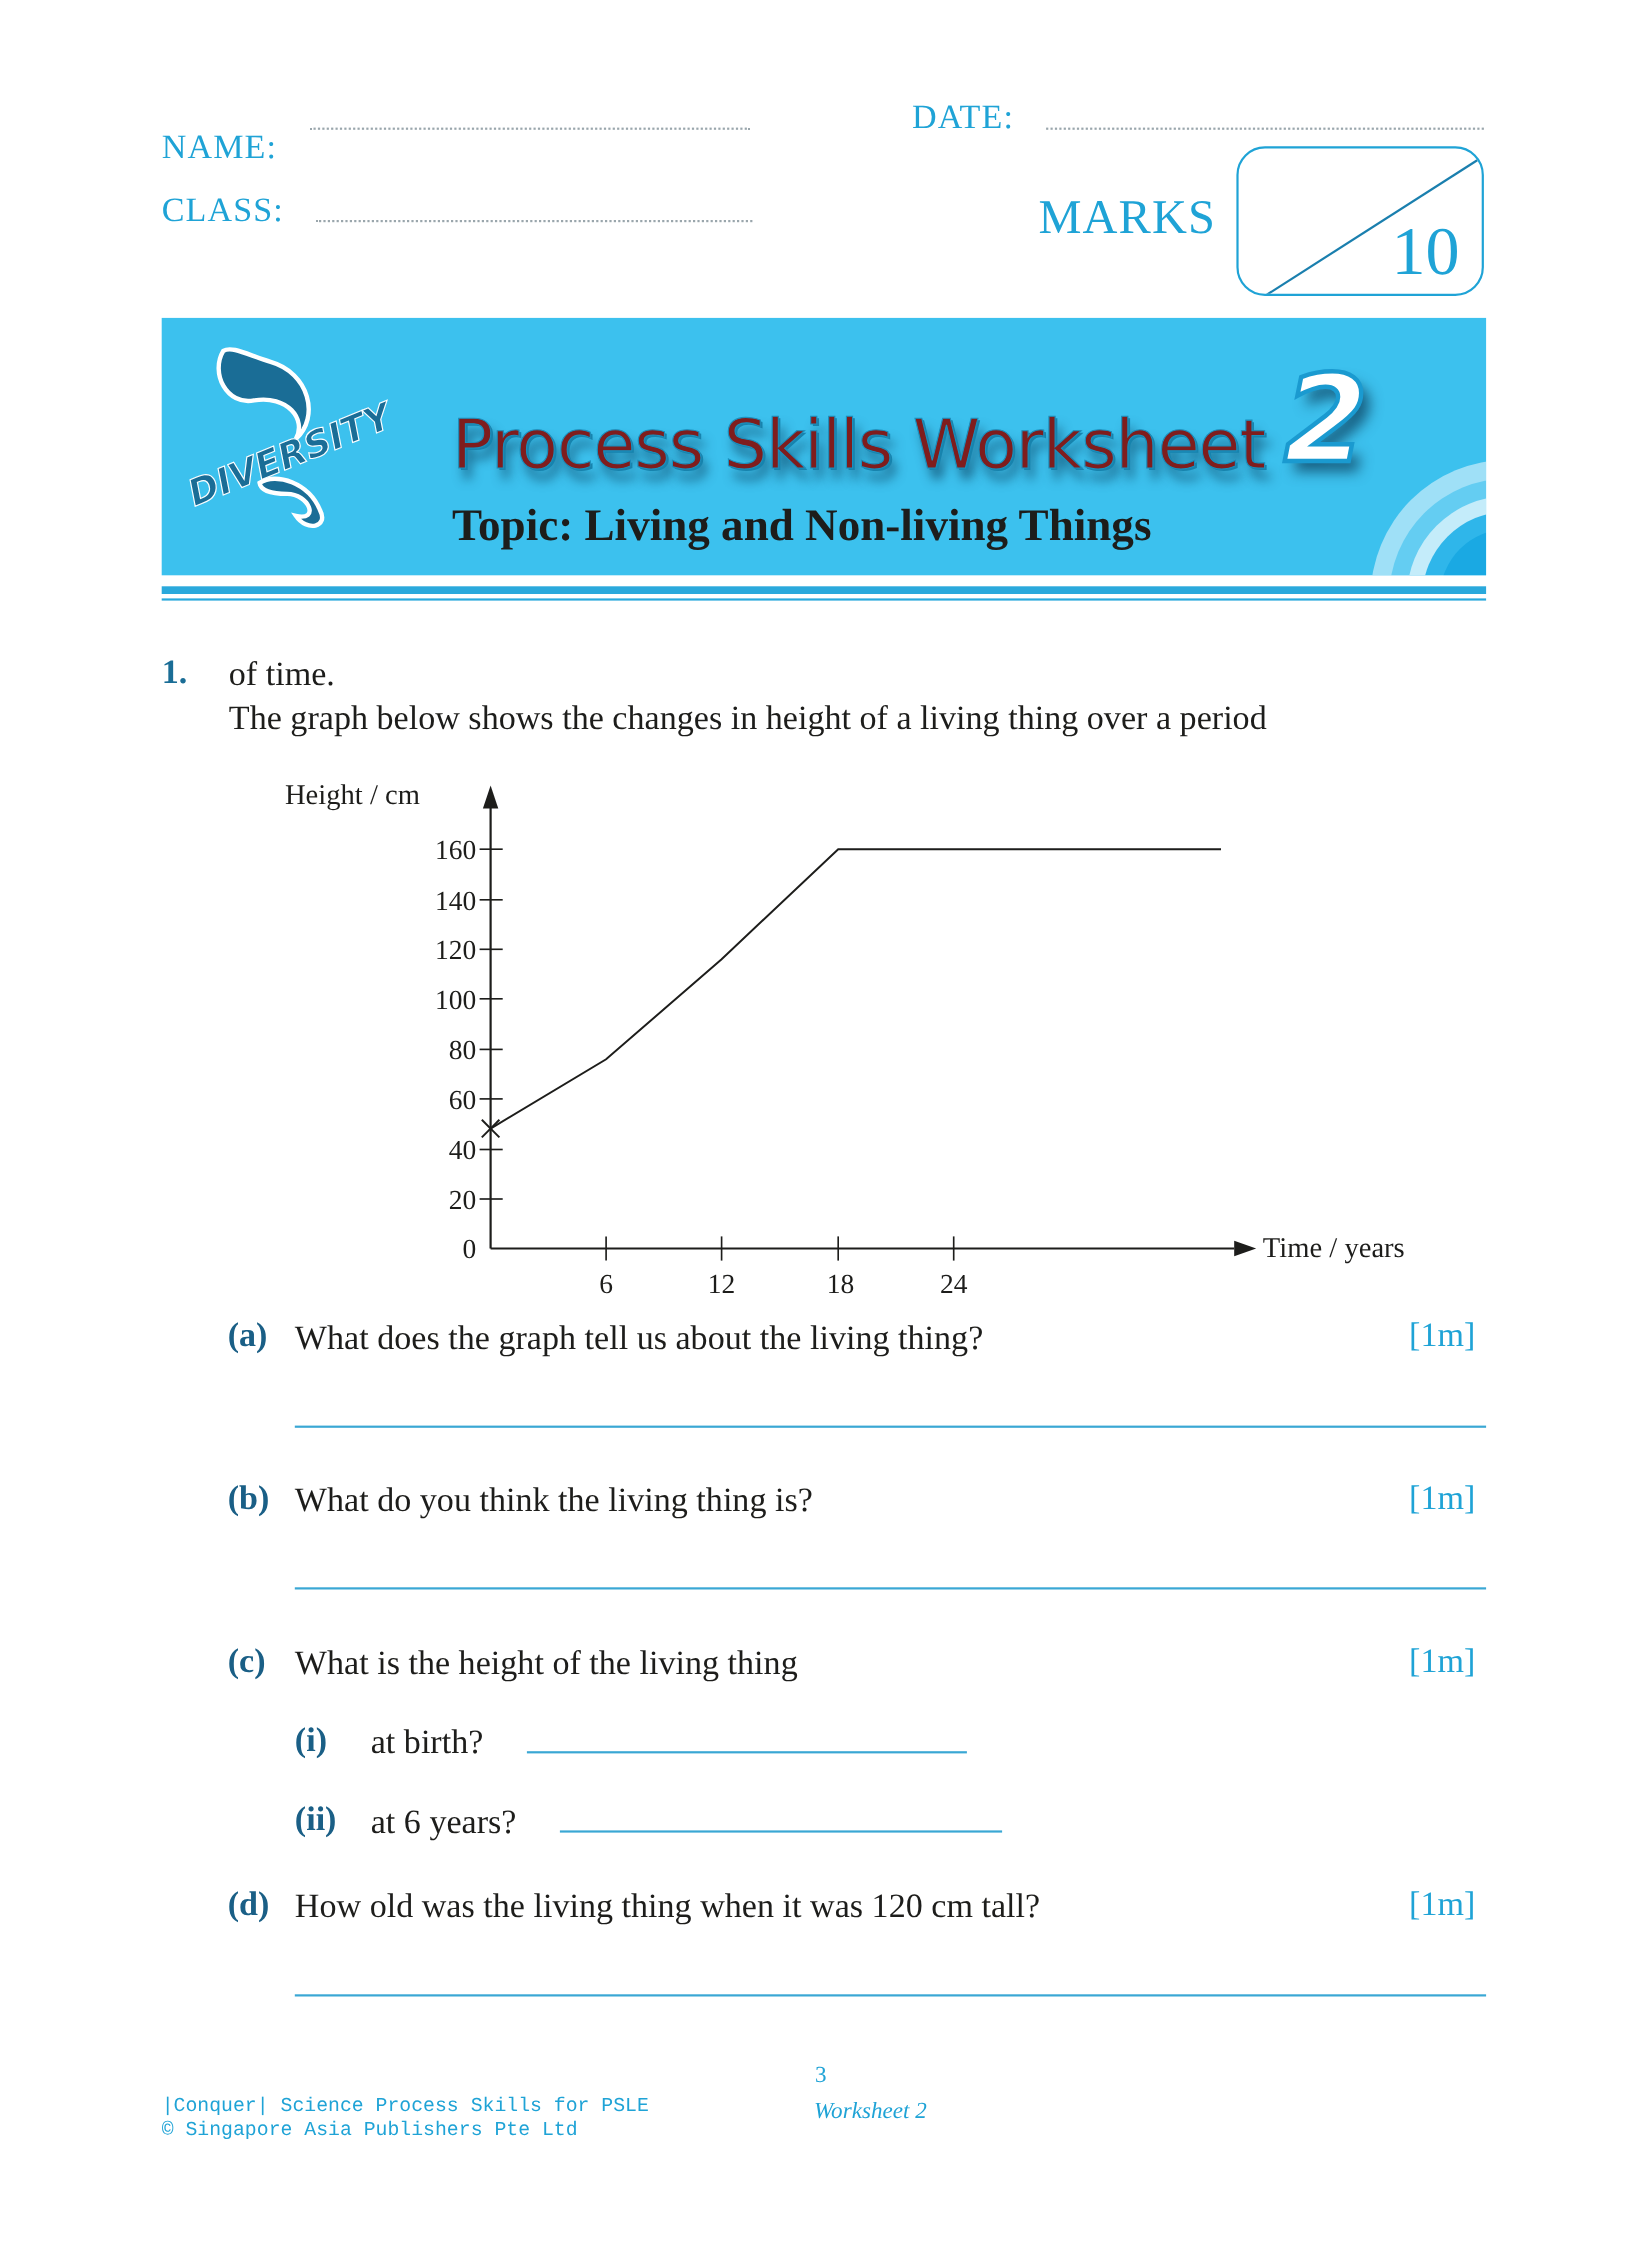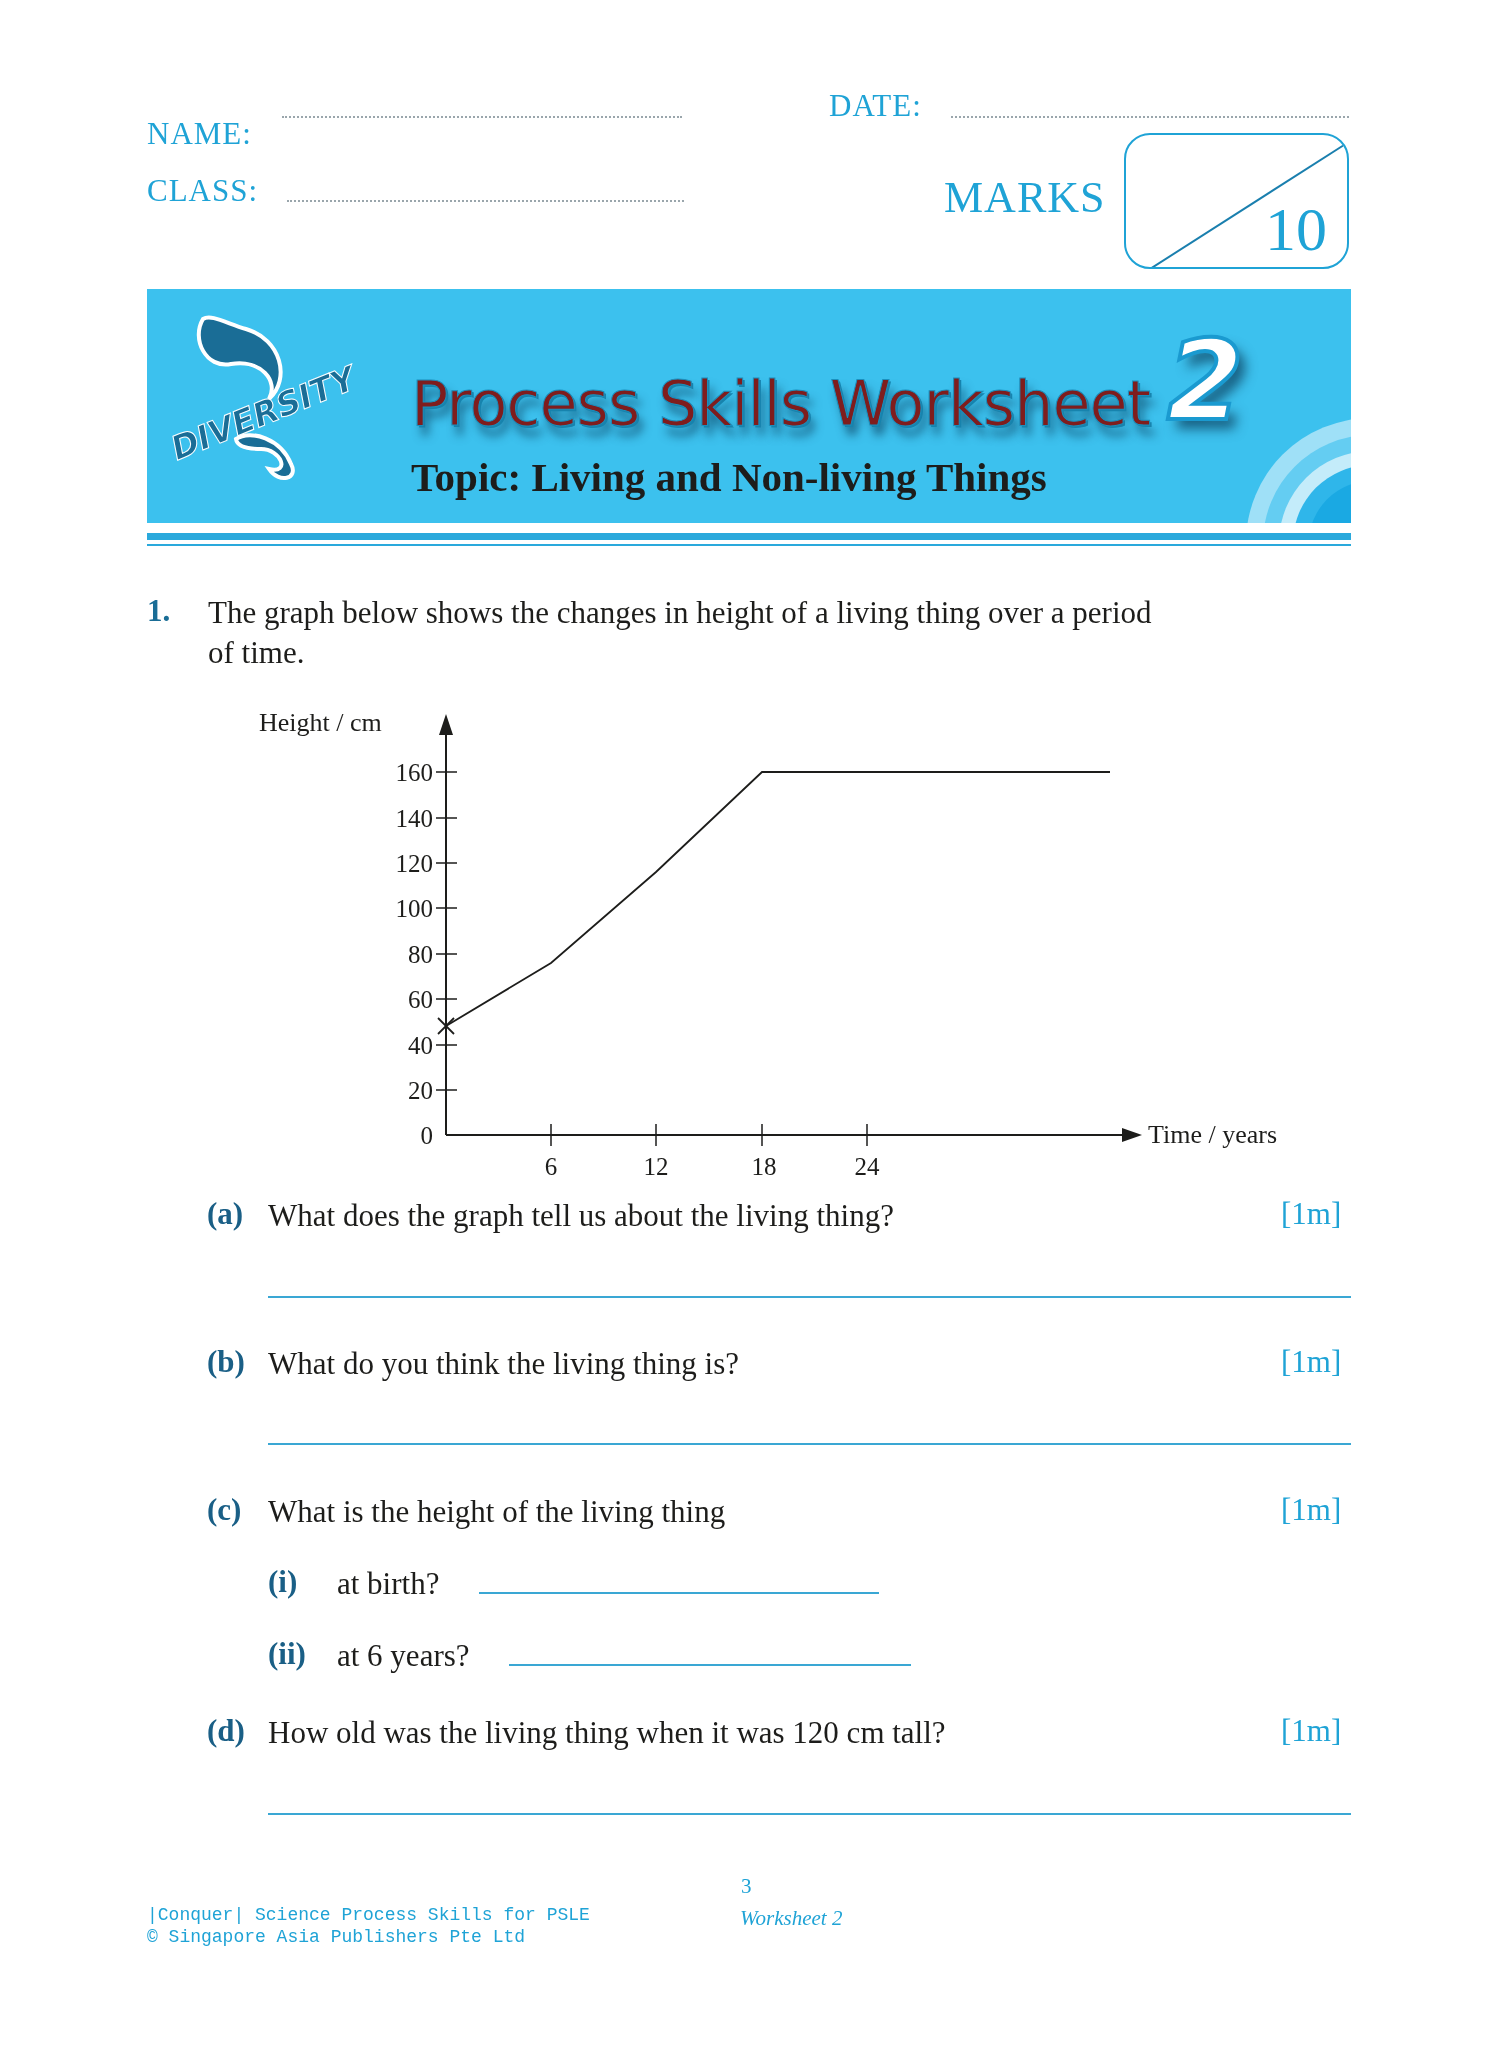--- a/index.html
+++ b/index.html
@@ -85,22 +85,22 @@
     <circle cx="130" cy="130" r="92" fill="#c4ecfa"></circle>
     <circle cx="130" cy="130" r="78" fill="#2fb6ea"></circle>
     <circle cx="130" cy="130" r="62" fill="#1aa9e3"></circle>
   </svg>
 </div>
 <div class="rule-thick"></div>
 <div class="rule-thin"></div>
 
 <div class="abs qnum" style="left:147px; top:593px;">1.</div>
 <div class="abs qtext" style="left:208px; top:593px; width:1150px;">
+  <div>of time.</div>
   <div>The graph below shows the changes in height of a living thing over a period</div>
-  <div>of time.</div>
 </div>
 
 <svg class="abs" style="left:0; top:0;" width="1500" height="1200">
 
   <line x1="446" y1="1135" x2="446" y2="728" stroke="#1d1d1b" stroke-width="2"></line>
   <polygon points="439,735 453,735 446,714" fill="#1d1d1b"></polygon>
 
   <line x1="446" y1="1135" x2="1122" y2="1135" stroke="#1d1d1b" stroke-width="2"></line>
   <polygon points="1122,1128 1142,1135 1122,1142" fill="#1d1d1b"></polygon>
 

